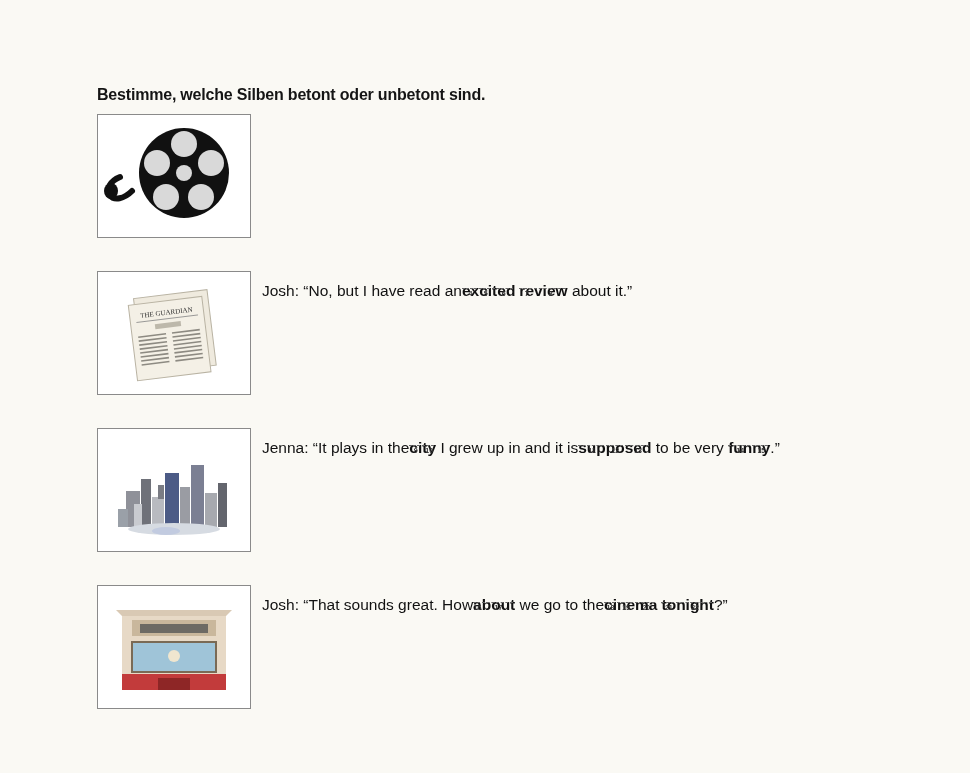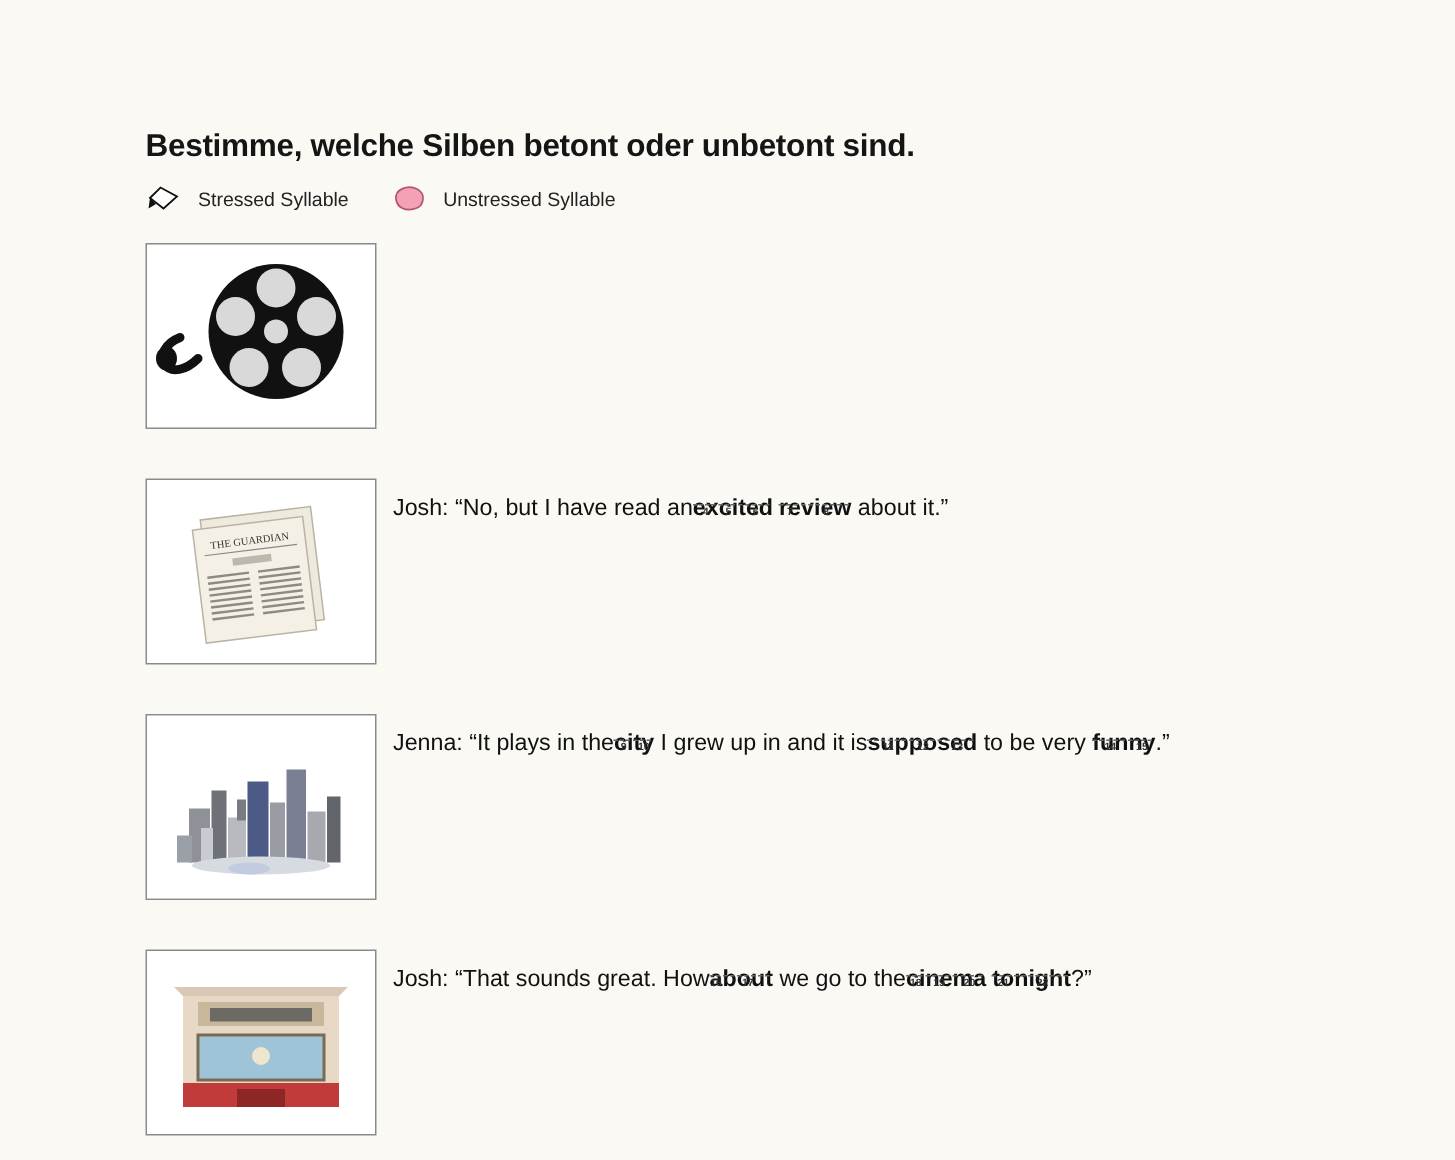--- a/index.html
+++ b/index.html
@@ -20,21 +20,21 @@
     height: 773px;
     background: #faf9f4;
   }
   .content {
     position: absolute;
     left: 97px;
     top: 86px;
     width: 790px;
   }
   .worksheet-title {
-    font-size: 21px;
+    font-size: 16px;
     font-weight: bold;
     letter-spacing: -0.2px;
     margin: 0 0 10px 0;
     color: #151515;
   }
   .worksheet-subtitle {
     font-size: 13px;
     color: #3a3a3a;
     margin: 0 0 22px 0;
   }
@@ -119,39 +119,20 @@
   .sp { display: inline-block; width: 4px; }
 </style>
 </head>
 <body>
 
 <div class="page">
   <div class="content">
 
     <h1 class="worksheet-title">Bestimme, welche Silben betont oder unbetont sind.</h1>
 
-    <div class="legend">
-      <div class="legend-item">
-        <span class="mark-stressed">
-          <svg width="26" height="20" viewBox="0 0 26 20">
-            <path d="M3 10 L10 3 L21 9 L12 17 Z" fill="#ffffff" stroke="#111" stroke-width="1.2"></path>
-            <path d="M3 10 L2 17 L7 14 Z" fill="#111"></path>
-          </svg>
-        </span>
-        <span class="legend-label">Stressed Syllable</span>
-      </div>
-      <div class="legend-item">
-        <span class="mark-unstressed">
-          <svg width="26" height="20" viewBox="0 0 26 20">
-            <path d="M4 11 C3 4, 12 1, 18 4 C24 7, 23 15, 17 17 C11 19, 5 17, 4 11 Z" fill="#f4a0b5" stroke="#b0566f" stroke-width="1.1"></path>
-          </svg>
-        </span>
-        <span class="legend-label">Unstressed Syllable</span>
-      </div>
-    </div>
 
     <div class="rows">
 
       <div class="row">
         <div class="thumb">
           <svg width="152" height="122" viewBox="0 0 152 122">
             <path d="M22 62 C12 66, 8 74, 12 80 C16 86, 26 84, 34 76" fill="none" stroke="#111" stroke-width="6" stroke-linecap="round"></path>
             <ellipse cx="13" cy="76" rx="7" ry="8" fill="#111"></ellipse>
             <circle cx="86" cy="58" r="45" fill="#111"></circle>
             <circle cx="86" cy="58" r="8" fill="#d9d9d9"></circle>

